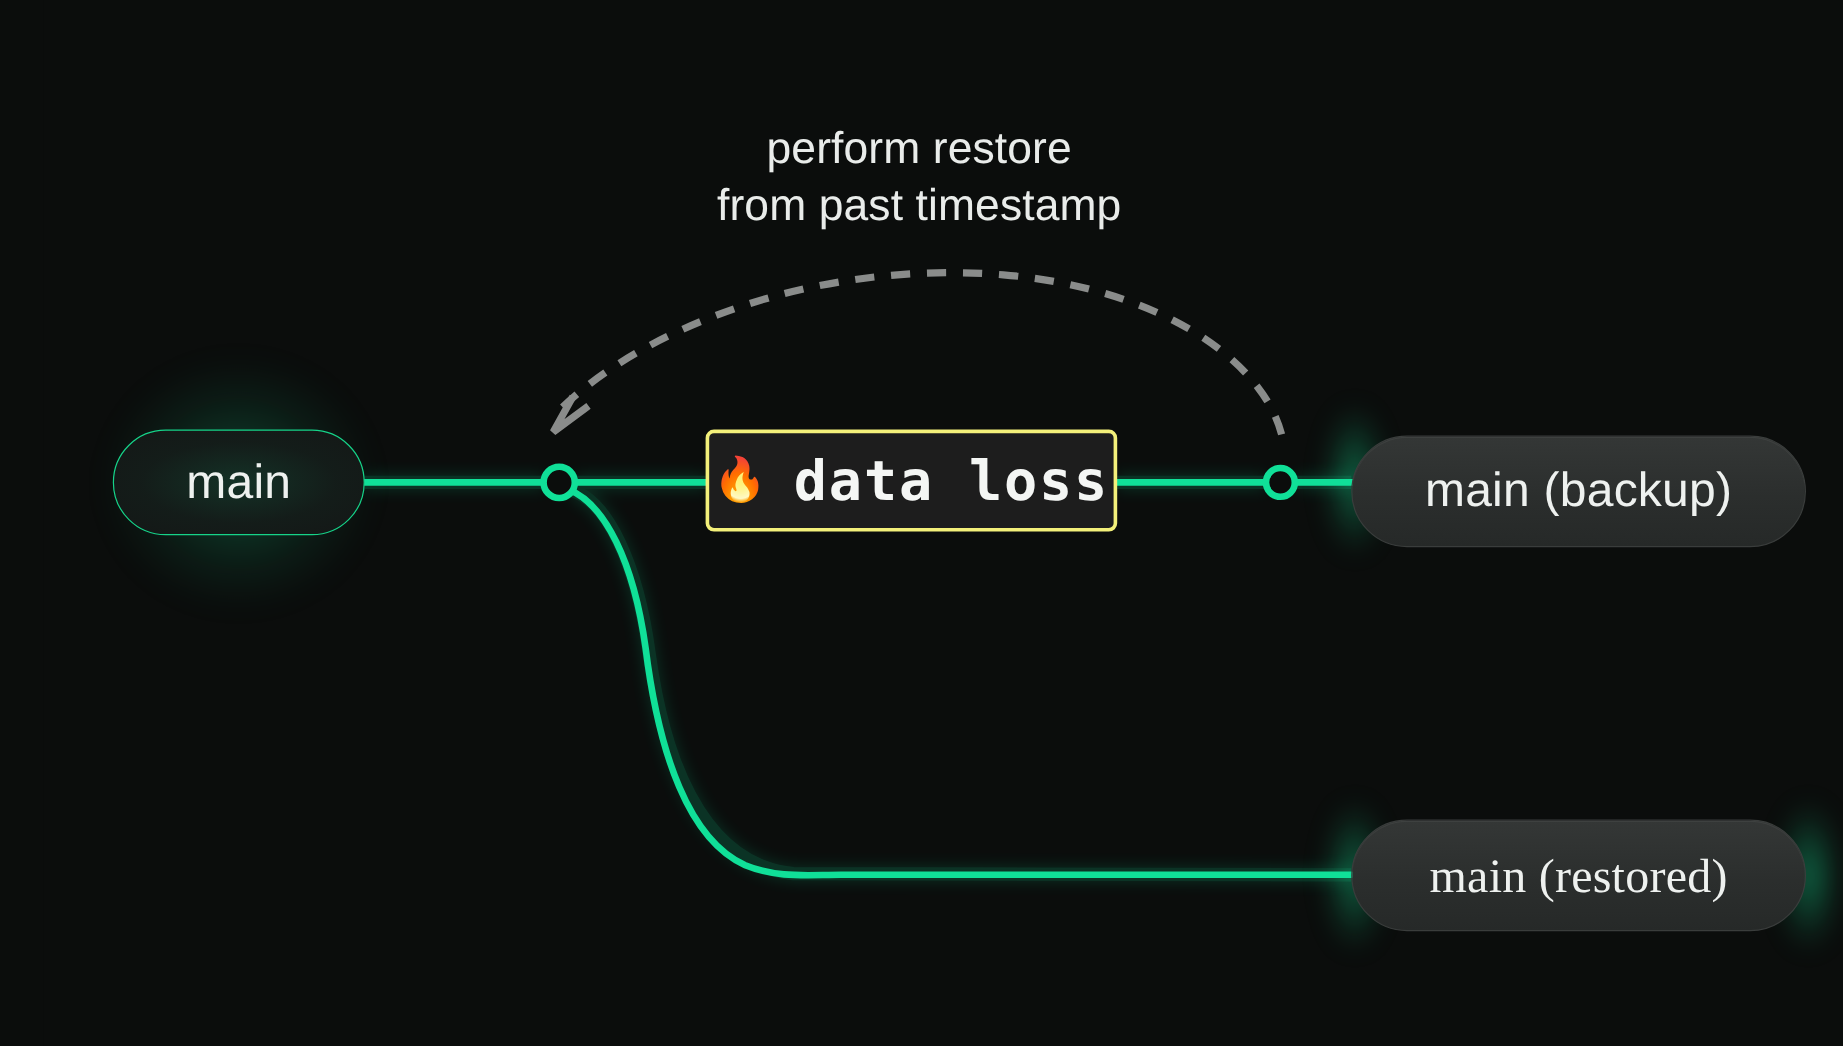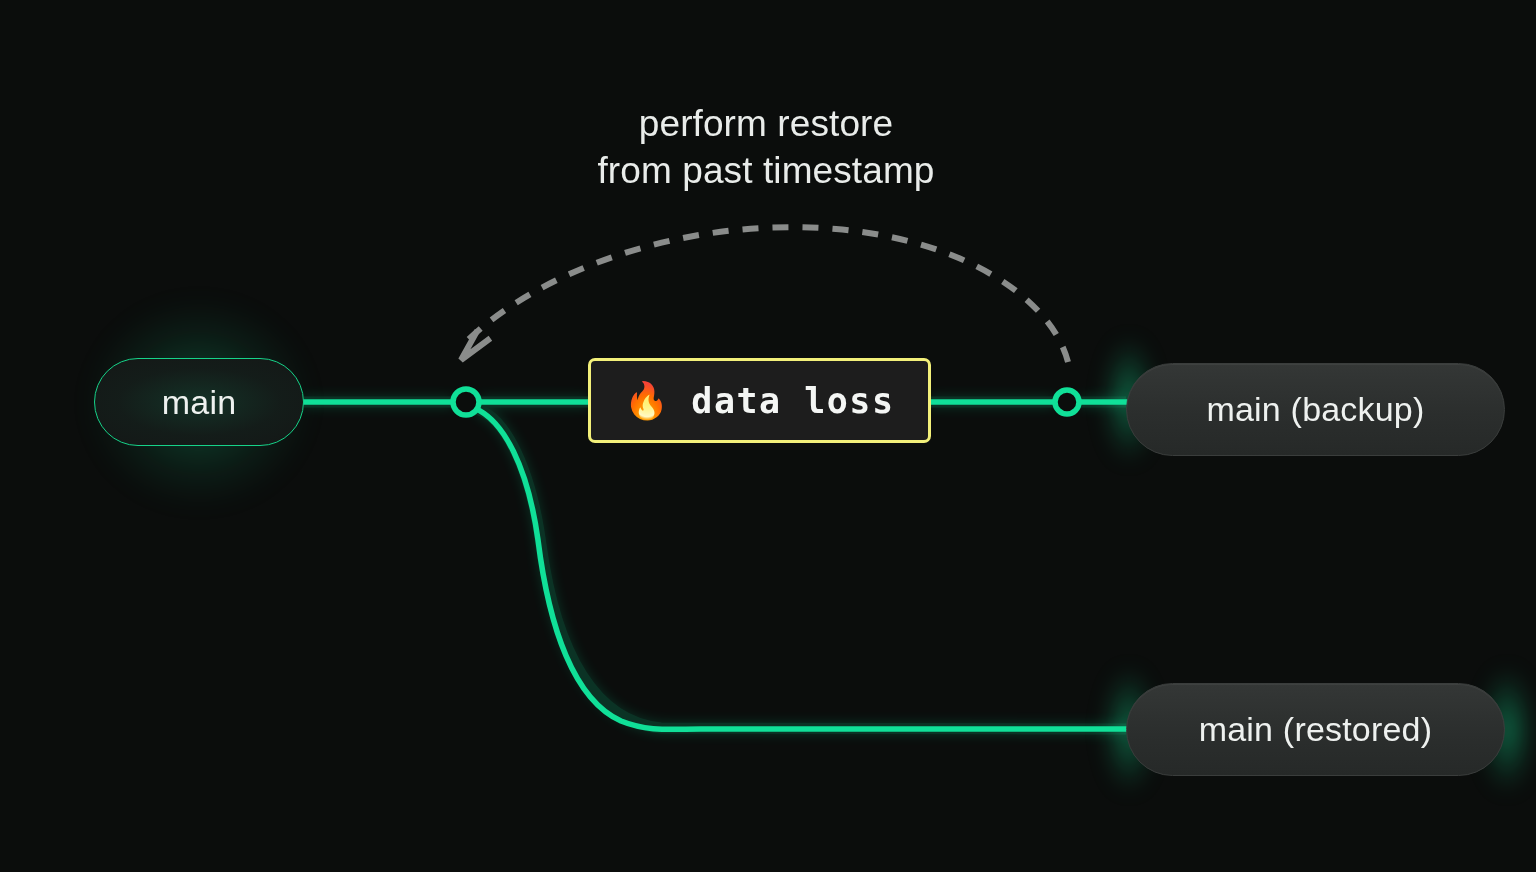--- a/index.html
+++ b/index.html
@@ -44,21 +44,21 @@
 
   
   .pill {
     position: absolute;
     display: flex;
     align-items: center;
     justify-content: center;
     box-sizing: border-box;
     border-radius: 999px;
     color: #eef1ef;
-    font-size: 34px;
+    font-size: 40px;
     letter-spacing: 0.2px;
     white-space: nowrap;
   }
 
   
   .pill.main {
     left: 58px;
     top: 358px;
     width: 210px;
     height: 88px;
@@ -85,21 +85,21 @@
 
   
   .pill.gray {
     width: 379px;
     height: 93px;
     border: 1px solid #3a3d3c;
     background: linear-gradient(180deg, #343736 0%, #2b2e2d 55%, #262928 100%);
     box-shadow: inset 0 1px 0 rgba(255,255,255,0.05);
   }
   .pill.backup { left: 1090px; top: 363px; }
-  .pill.restored { left: 1090px; top: 683px; }
+  .pill.restored { left: 1090px; top: 683px; font-family: Liberation Serif, serif; }
 
   .edge-glow {
     position: absolute;
     width: 46px;
     height: 120px;
     border-radius: 50%;
     filter: blur(11px);
     pointer-events: none;
     background: radial-gradient(ellipse at 50% 50%,
       rgba(22,214,142,0.55) 0%,
@@ -127,21 +127,21 @@
     gap: 22px;
     font-family: "DejaVu Sans Mono", "Liberation Mono", monospace;
   }
   .dataloss .emoji {
     font-size: 36px;
     line-height: 1;
     font-family: "DejaVu Sans", sans-serif;
   }
   .dataloss .label {
     color: #f4f6f4;
-    font-size: 35px;
+    font-size: 46px;
     font-weight: 700;
     letter-spacing: 1.5px;
   }
 </style>
 </head>
 <body>
 
 <div id="stage">
 
   <div class="glow-main"></div>

